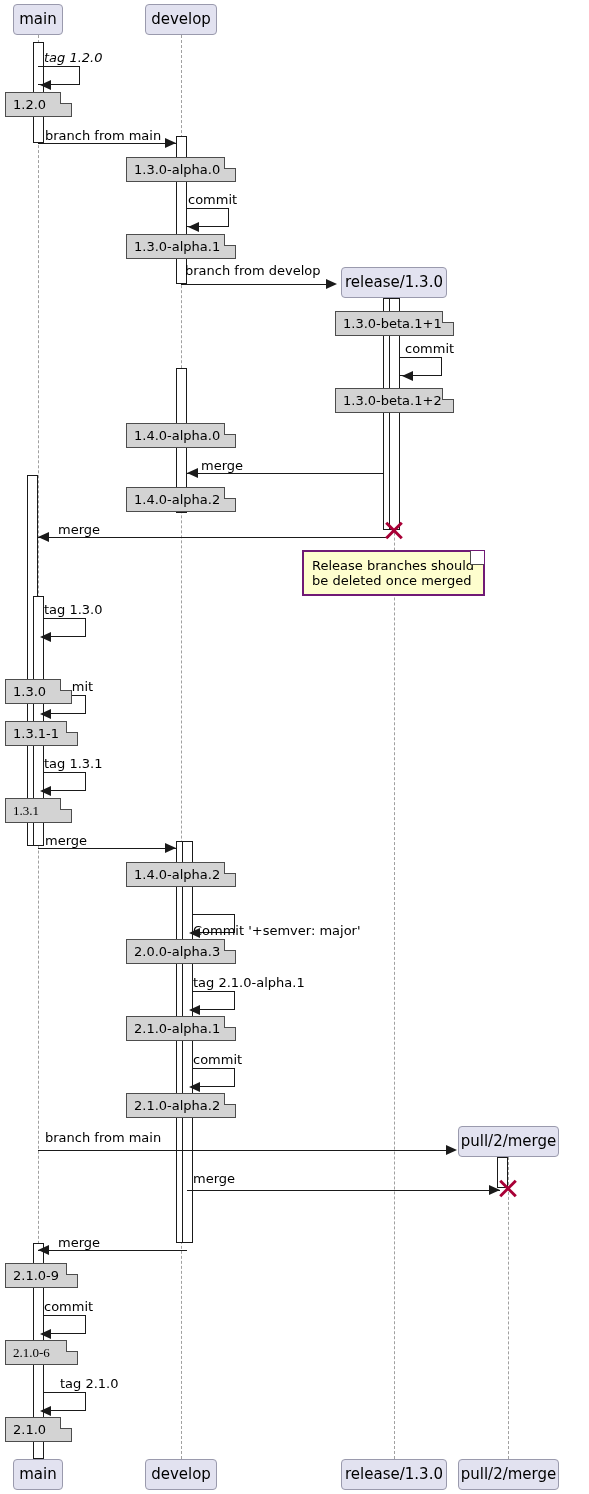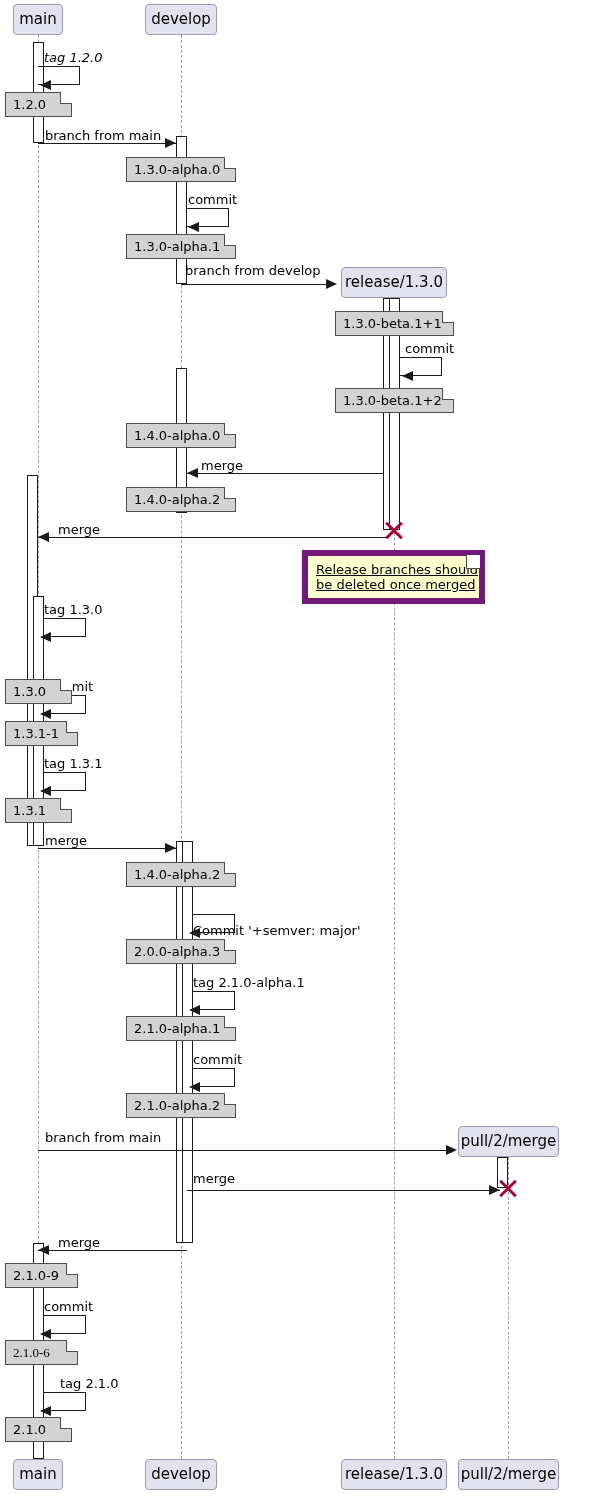--- a/index.html
+++ b/index.html
@@ -118,28 +118,27 @@
     background: #FFFFFF;
     border-left: 1px solid #4D4D4D;
     border-bottom: 1px solid #4D4D4D;
   }
 
   
   .note-yellow {
     position: absolute;
     box-sizing: border-box;
     background: #FEFECE;
-    border: 6px solid #701a75;
+    border: 2px solid #701a75;
     color: #000000;
     font-size: 13px;
     line-height: 15px;
     padding: 6px 18px 6px 8px;
     white-space: nowrap;
     z-index: 7;
-    text-decoration: underline;
   }
   .note-yellow .fold {
     position: absolute;
     top: -1px;
     right: -1px;
     width: 13px;
     height: 13px;
     background: #FFFFFF;
     border-left: 1px solid #4D4D4D;
     border-bottom: 1px solid #4D4D4D;
@@ -297,21 +296,21 @@
   </div>
   <div class="note" style="left:126px; top:487px; width:110px;">
     <span>1.4.0-alpha.2</span><i class="fold"></i>
   </div>
   <div class="note" style="left:5px; top:644px; width:67px;margin-top:35px;">
     <span>1.3.0</span><i class="fold"></i>
   </div>
   <div class="note" style="left:5px; top:721px; width:73px;">
     <span>1.3.1-1</span><i class="fold"></i>
   </div>
-  <div class="note" style="left:5px; top:798px; width:67px;">
+  <div class="note" style="left:5px; top:798px; width:67px;font-family:Liberation Serif, serif;">
     <span>1.3.1</span><i class="fold"></i>
   </div>
   <div class="note" style="left:126px; top:862px; width:110px;">
     <span>1.4.0-alpha.2</span><i class="fold"></i>
   </div>
   <div class="note" style="left:126px; top:939px; width:110px;">
     <span>2.0.0-alpha.3</span><i class="fold"></i>
   </div>
   <div class="note" style="left:126px; top:1016px; width:110px;">
     <span>2.1.0-alpha.1</span><i class="fold"></i>

